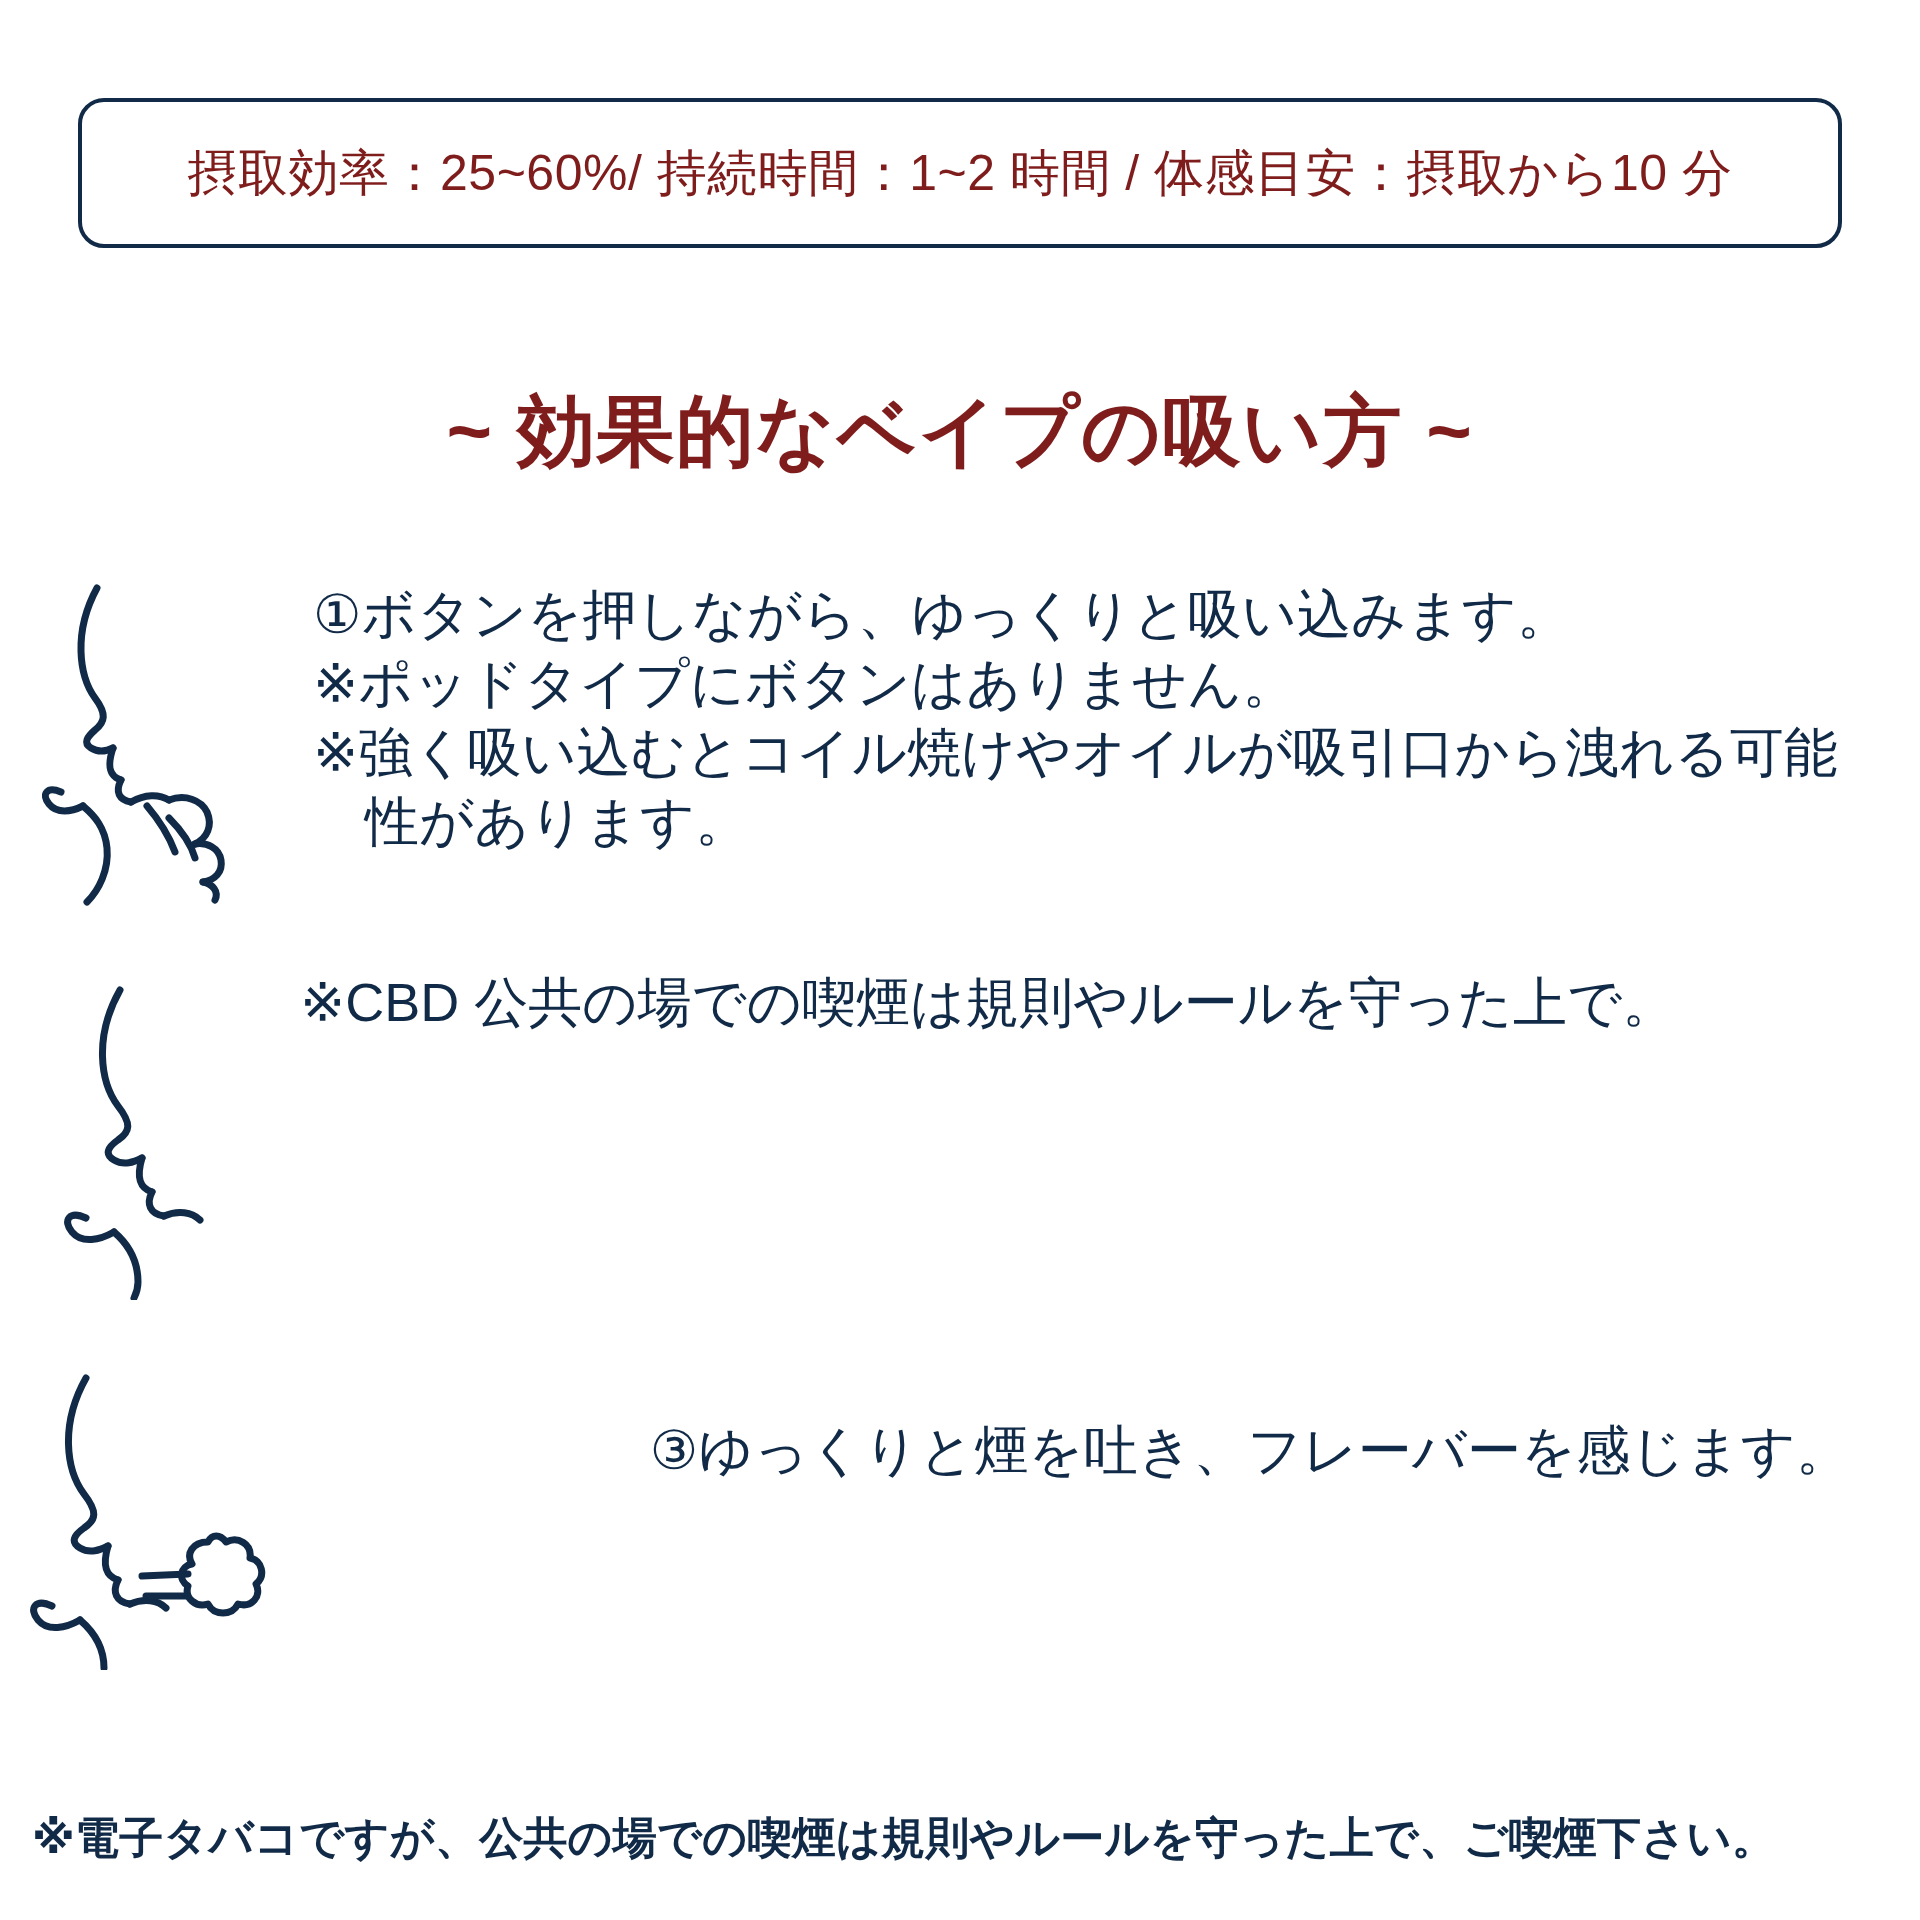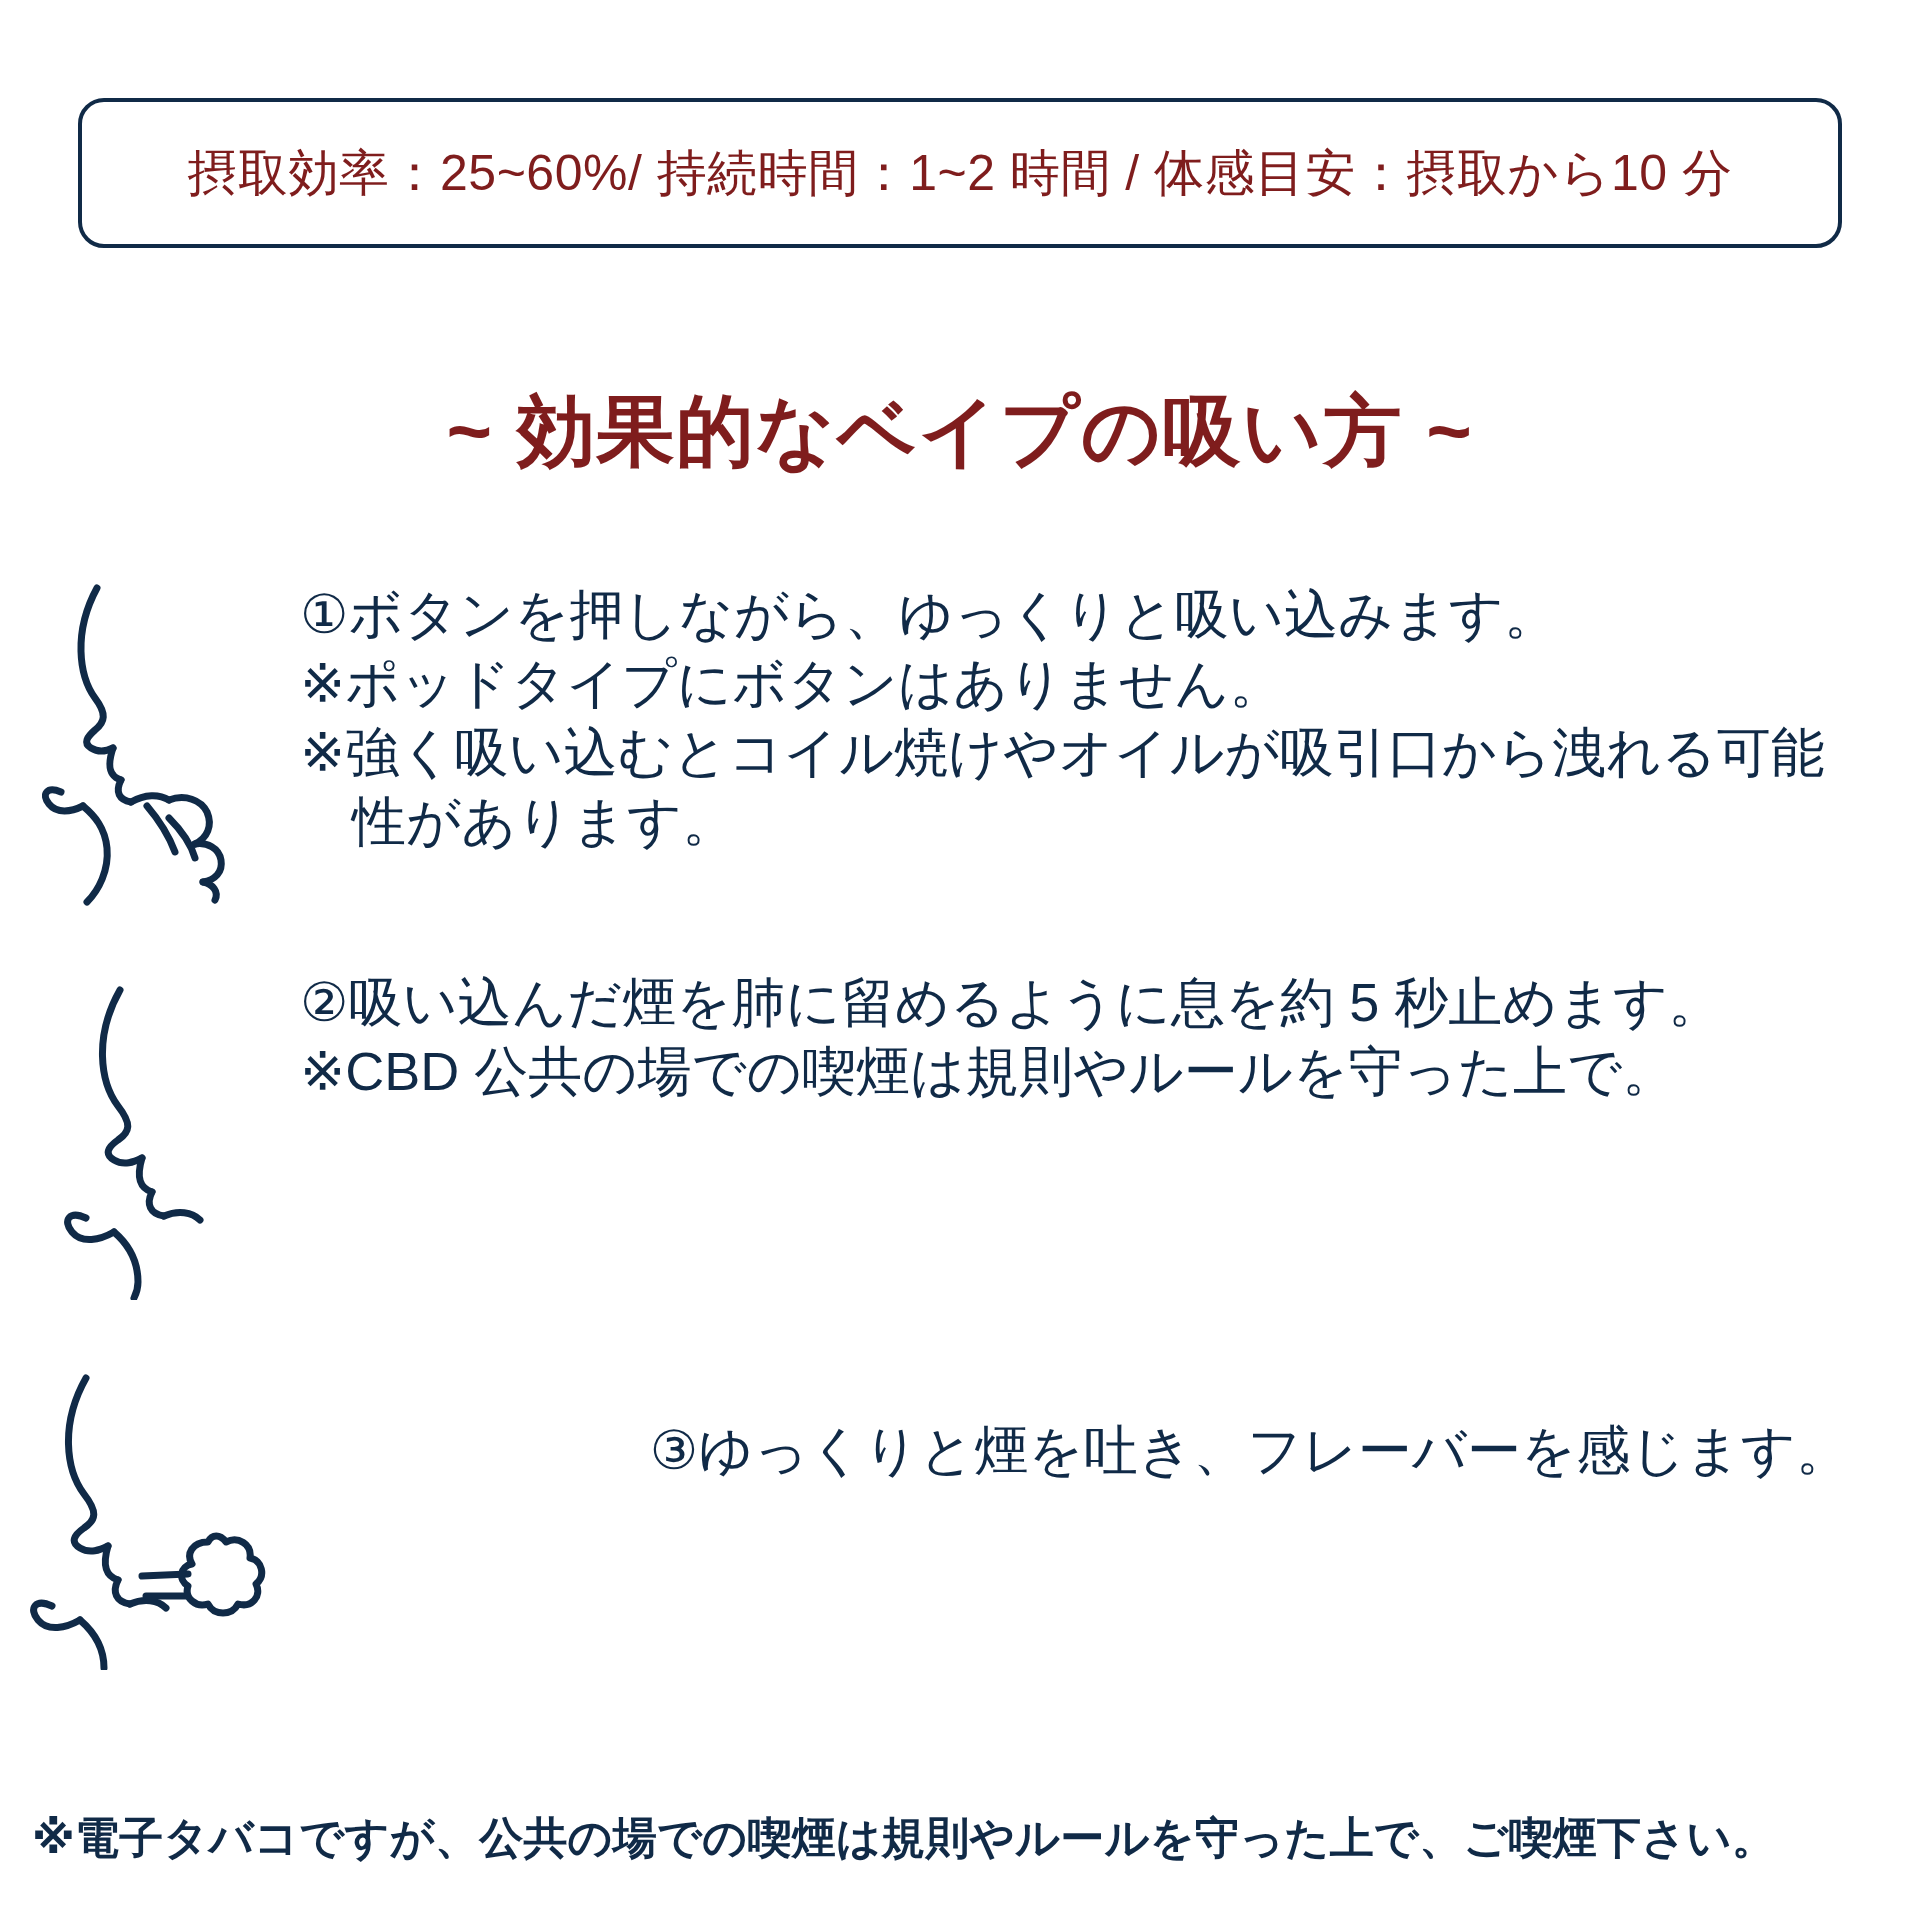--- a/index.html
+++ b/index.html
@@ -87,21 +87,21 @@
     line-height: 1.28;
     color: #102a47;
     text-indent: 0;
     padding-left: 52px;
   }
   .line.hang {
     padding-left: 52px;
     text-indent: -52px;
   }
 
-  .step1 { margin-top: 0px; }
+  .step1 { margin-top: 0px; gap: 13px; }
   .step2 { margin-top: 58px; }
   .step3 { margin-top: 70px; text-align: right; }
 
   .step2 .step-icon { padding-top: 12px; }
   .step3 .step-icon { padding-top: 0px; }
   .step3 .step-body { padding-top: 46px; }
 
   
   .footer-note {
     position: absolute;
@@ -157,21 +157,20 @@
         <svg width="200" height="320" viewBox="0 0 200 320" fill="none" stroke="#102a47" stroke-width="7" stroke-linecap="round" stroke-linejoin="round">
           <path d="M70 10 C44 56 50 102 68 126 C82 144 80 152 68 160 C58 167 54 174 64 180 C74 186 84 182 92 178"></path>
           <path d="M92 178 C86 198 90 208 102 212"></path>
           <path d="M102 212 C96 224 100 234 114 236"></path>
           <path d="M36 238 C20 230 12 240 22 252 C32 264 50 260 64 252"></path>
           <path d="M64 252 C78 264 88 280 88 302 C88 310 86 314 84 318"></path>
           <path d="M114 236 C128 230 142 232 150 240"></path>
         </svg>
       </div>
       <div class="step-body">
-        <div class="line hang">②吸い込んだ煙を肺に留めるように息を約 5 秒止めます。</div>
         <div class="line hang">※CBD 公共の場での喫煙は規則やルールを守った上で。</div>
       </div>
     </div>
 
     <div class="step step3">
       <div class="step-icon">
         <svg width="260" height="300" viewBox="0 0 260 300" fill="none" stroke="#102a47" stroke-width="7" stroke-linecap="round" stroke-linejoin="round">
           <path d="M66 8 C40 54 46 100 64 124 C78 142 76 150 64 158 C54 165 50 172 60 178 C70 184 80 180 88 176"></path>
           <path d="M88 176 C82 196 86 206 98 210"></path>
           <path d="M98 210 C92 222 96 232 110 234"></path>

